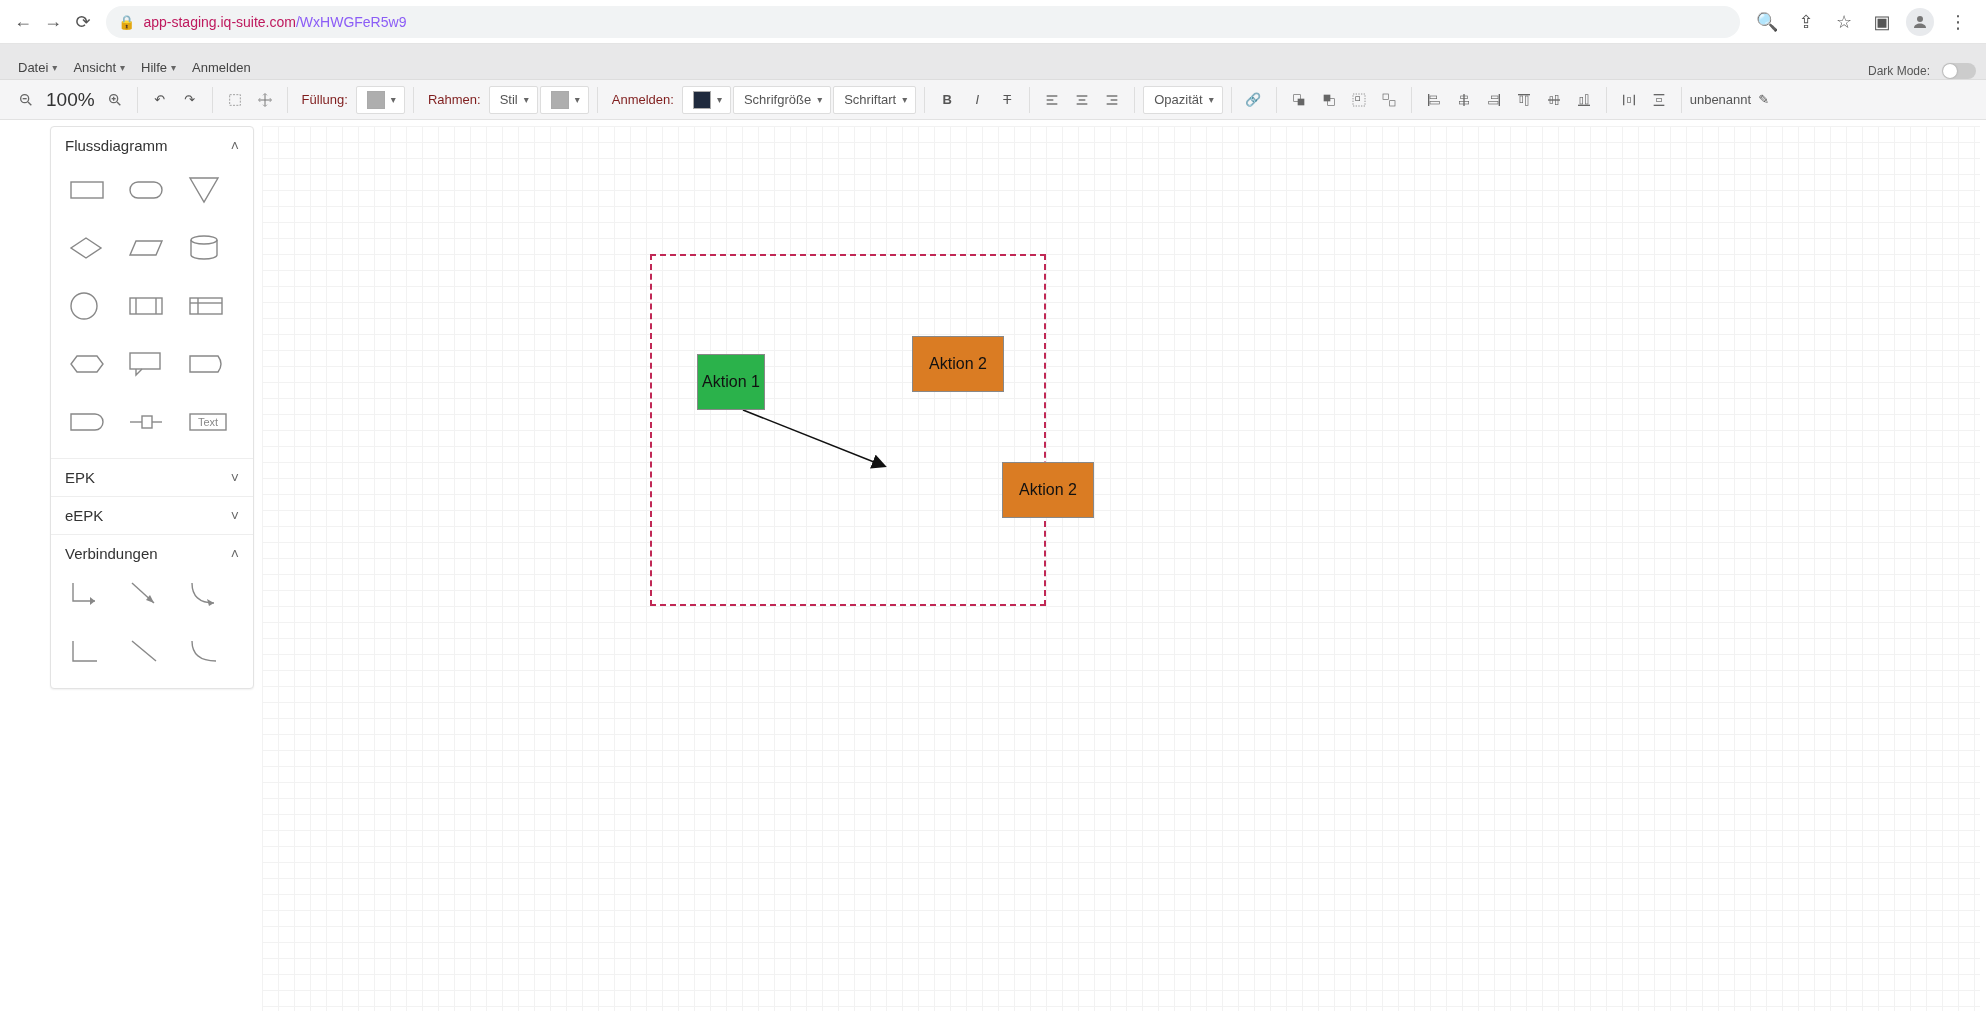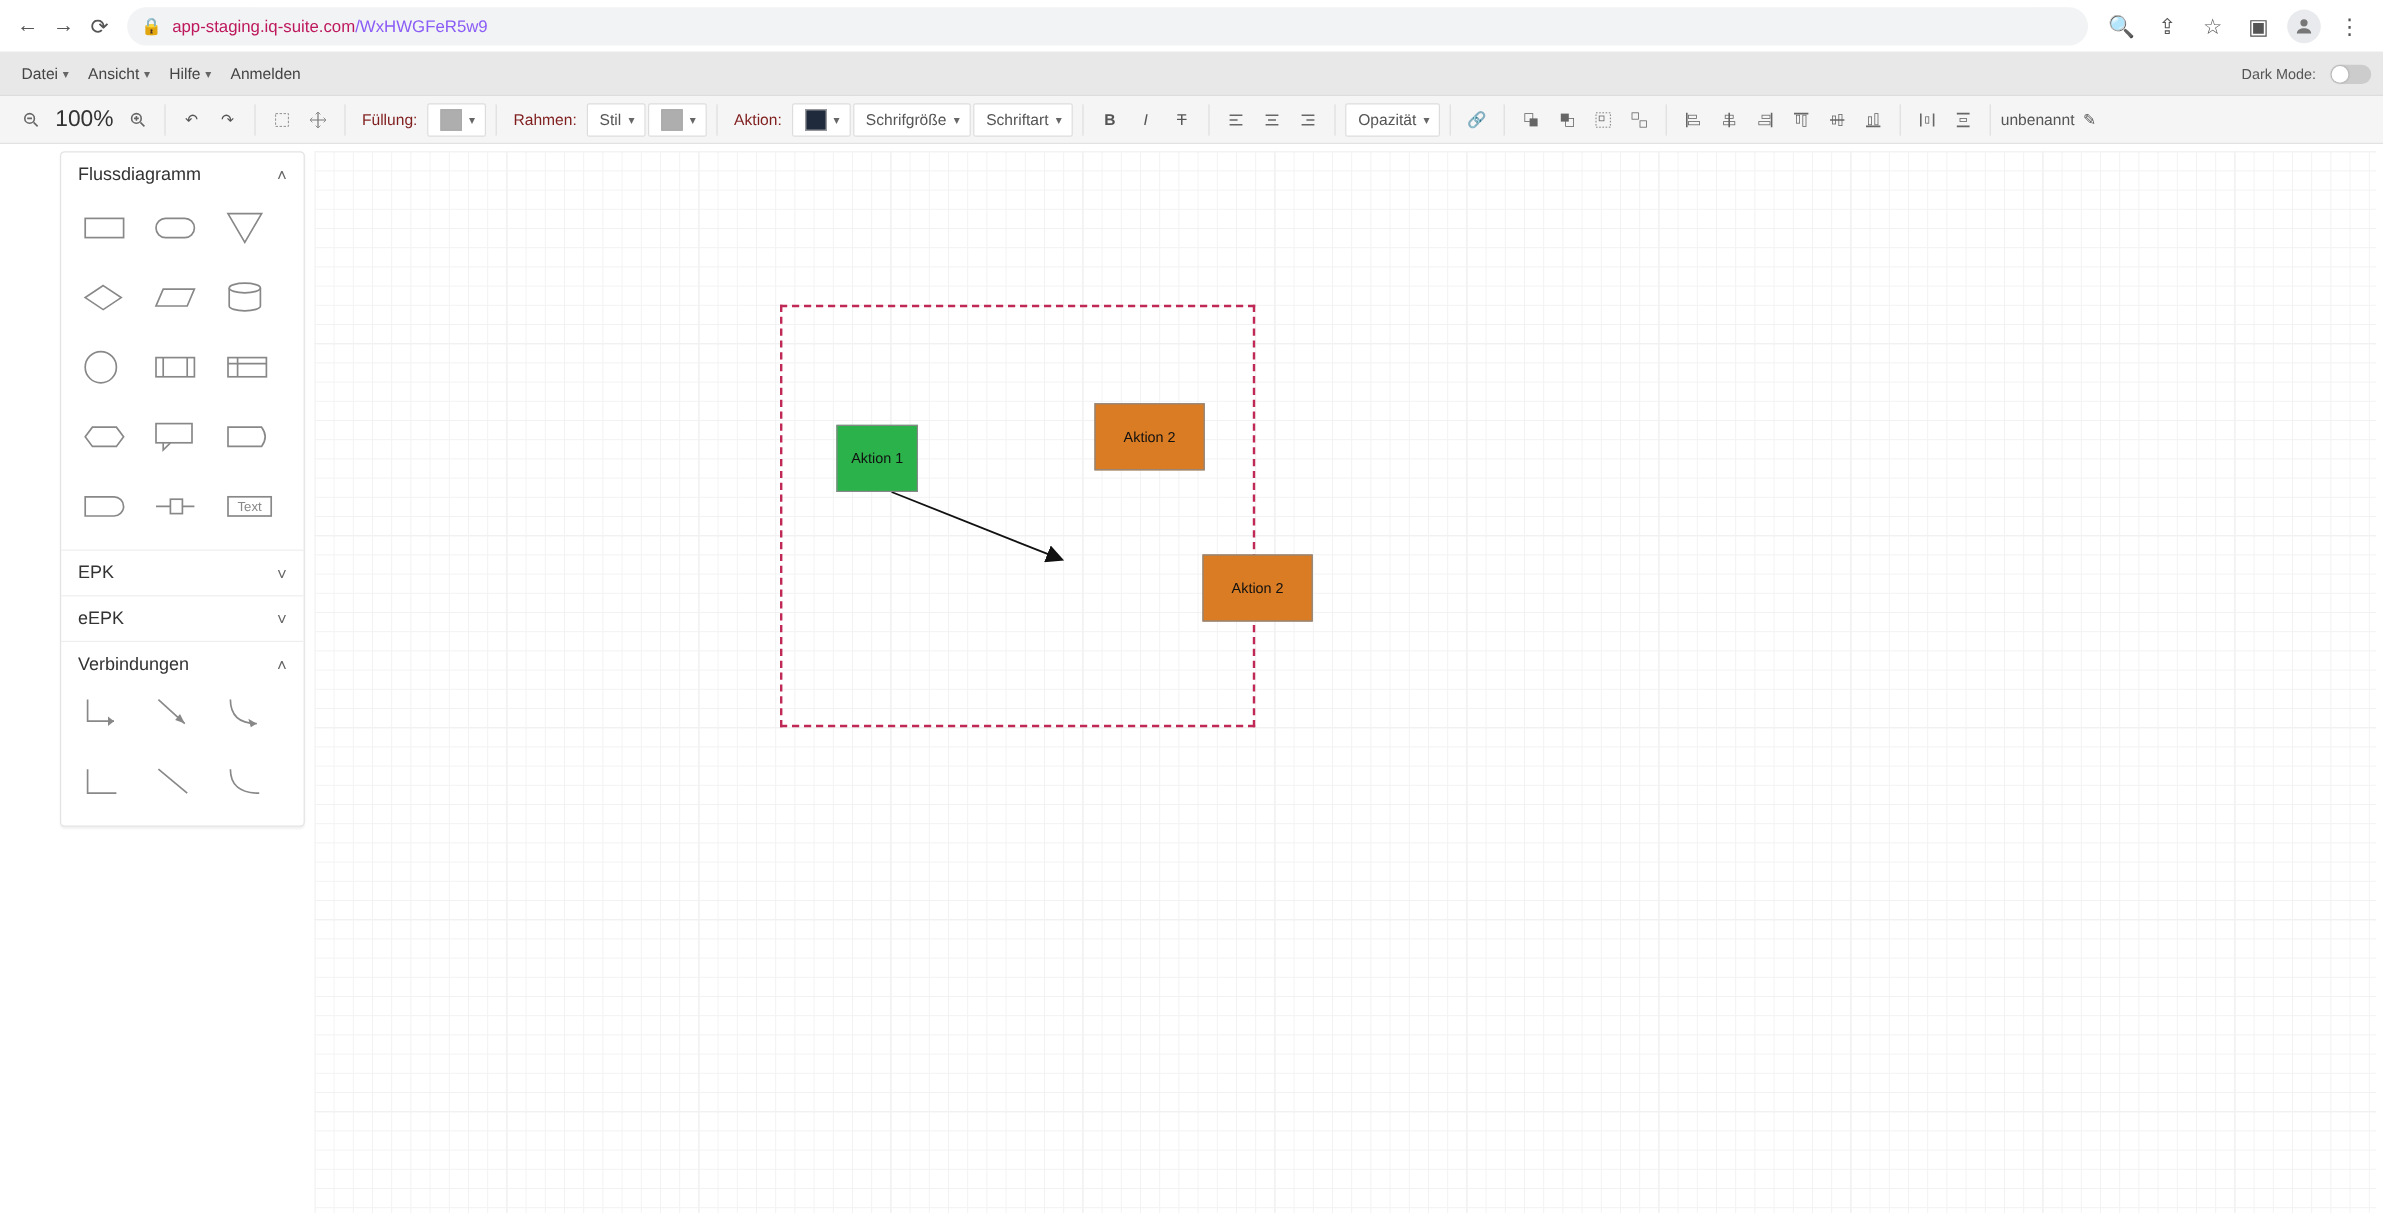--- a/index.html
+++ b/index.html
@@ -16,21 +16,21 @@
   background: #f1f3f4; display: flex; align-items: center; padding: 0 12px; color: #555; font-size: 14px;
 }
 .browser-bar .addr .lock{margin-right:8px;color:#777;font-size:14px;}
 .browser-bar .addr .host{color:#be185d}
 .browser-bar .addr .path{color:#8b5cf6}
 .browser-bar .right-icons{display:flex;align-items:center;gap:10px;padding:0 6px;color:#555;}
 .browser-bar .right-icons .ic{width:28px;height:28px;display:flex;align-items:center;justify-content:center;font-size:18px;border-radius:50%;cursor:pointer;}
 .avatar-ic{width:28px;height:28px;border-radius:50%;background:#e8eaed;display:flex;align-items:center;justify-content:center;}
 
 
-.menubar{height:36px;background:#e8e8e9;border-bottom:1px solid #ddd;display:flex;align-items:center;padding:0 10px;color:#444;font-size:13px;}
+.menubar{height:36px;background:#e8e8e9;border-bottom:1px solid #ddd;display:flex;align-items:flex-end;padding:0 10px;color:#444;font-size:13px;}
 .menubar .menu-item{display:flex;align-items:center;gap:4px;padding:4px 8px;cursor:pointer;}
 .menubar .spacer{flex:1;}
 .menubar .darkmode{display:flex;align-items:center;gap:12px;font-size:12px;color:#555;}
 .toggle{width:34px;height:16px;border-radius:8px;background:#ccc;position:relative;}
 .toggle:after{content:"";position:absolute;width:14px;height:14px;left:1px;top:1px;background:#fff;border-radius:50%;box-shadow:0 0 2px rgba(0,0,0,.3);}
 
 
 .toolbar{height:40px;background:#f5f5f6;border-bottom:1px solid #e2e2e2;display:flex;align-items:center;padding:0 8px;color:#555;font-size:13px;flex-wrap:nowrap;overflow:hidden;}
 .toolbar .group{display:flex;align-items:center;gap:2px;padding:0 4px;}
 .toolbar .sep{width:1px;height:26px;background:#dedede;margin:0 4px;}
@@ -62,21 +62,21 @@
 .grid{position:absolute;inset:0;
   background-image:
     linear-gradient(#f2f2f2 1px,transparent 1px),
     linear-gradient(90deg,#f2f2f2 1px,transparent 1px),
     linear-gradient(#e8e8e8 1px,transparent 1px),
     linear-gradient(90deg,#e8e8e8 1px,transparent 1px);
   background-size:16px 16px,16px 16px,160px 160px,160px 160px;
   background-position:0 0,0 0,0 0,0 0;
 }
 .sel-box{position:absolute;border:2px dashed #c02855;}
-.node{position:absolute;border:1px solid #888;display:flex;align-items:center;justify-content:center;font-size:12px;color:#111;}
+.node{position:absolute;border:1px solid #888;display:flex;align-items:center;justify-content:center;font-size:16px;color:#111;}
 .node.green{background:#2bb24b;}
 .node.orange{background:#da7c23;}
 .arrow{position:absolute;}
 
 </style>
 </head>
 <body>
 
 <div class="browser-bar">
   <div class="nav-btn">←</div>
@@ -182,21 +182,21 @@
         <span>Stil</span>
         <span class="caret">▾</span>
       </div>
     <div class="dropdown">
         <span class="swatch stroke"></span>
         <span class="caret">▾</span>
       </div>
   </div>
   <div class="sep"></div>
   <div class="group">
-    <span class="tlabel">Aktion:</span>
+    <span class="tlabel">Anmelden:</span>
     <div class="dropdown">
         <span class="swatch font"></span>
         <span class="caret">▾</span>
       </div>
     <div class="dropdown">
         <span>Schrifgröße</span>
         <span class="caret">▾</span>
       </div>
     <div class="dropdown">
         <span>Schriftart</span>

